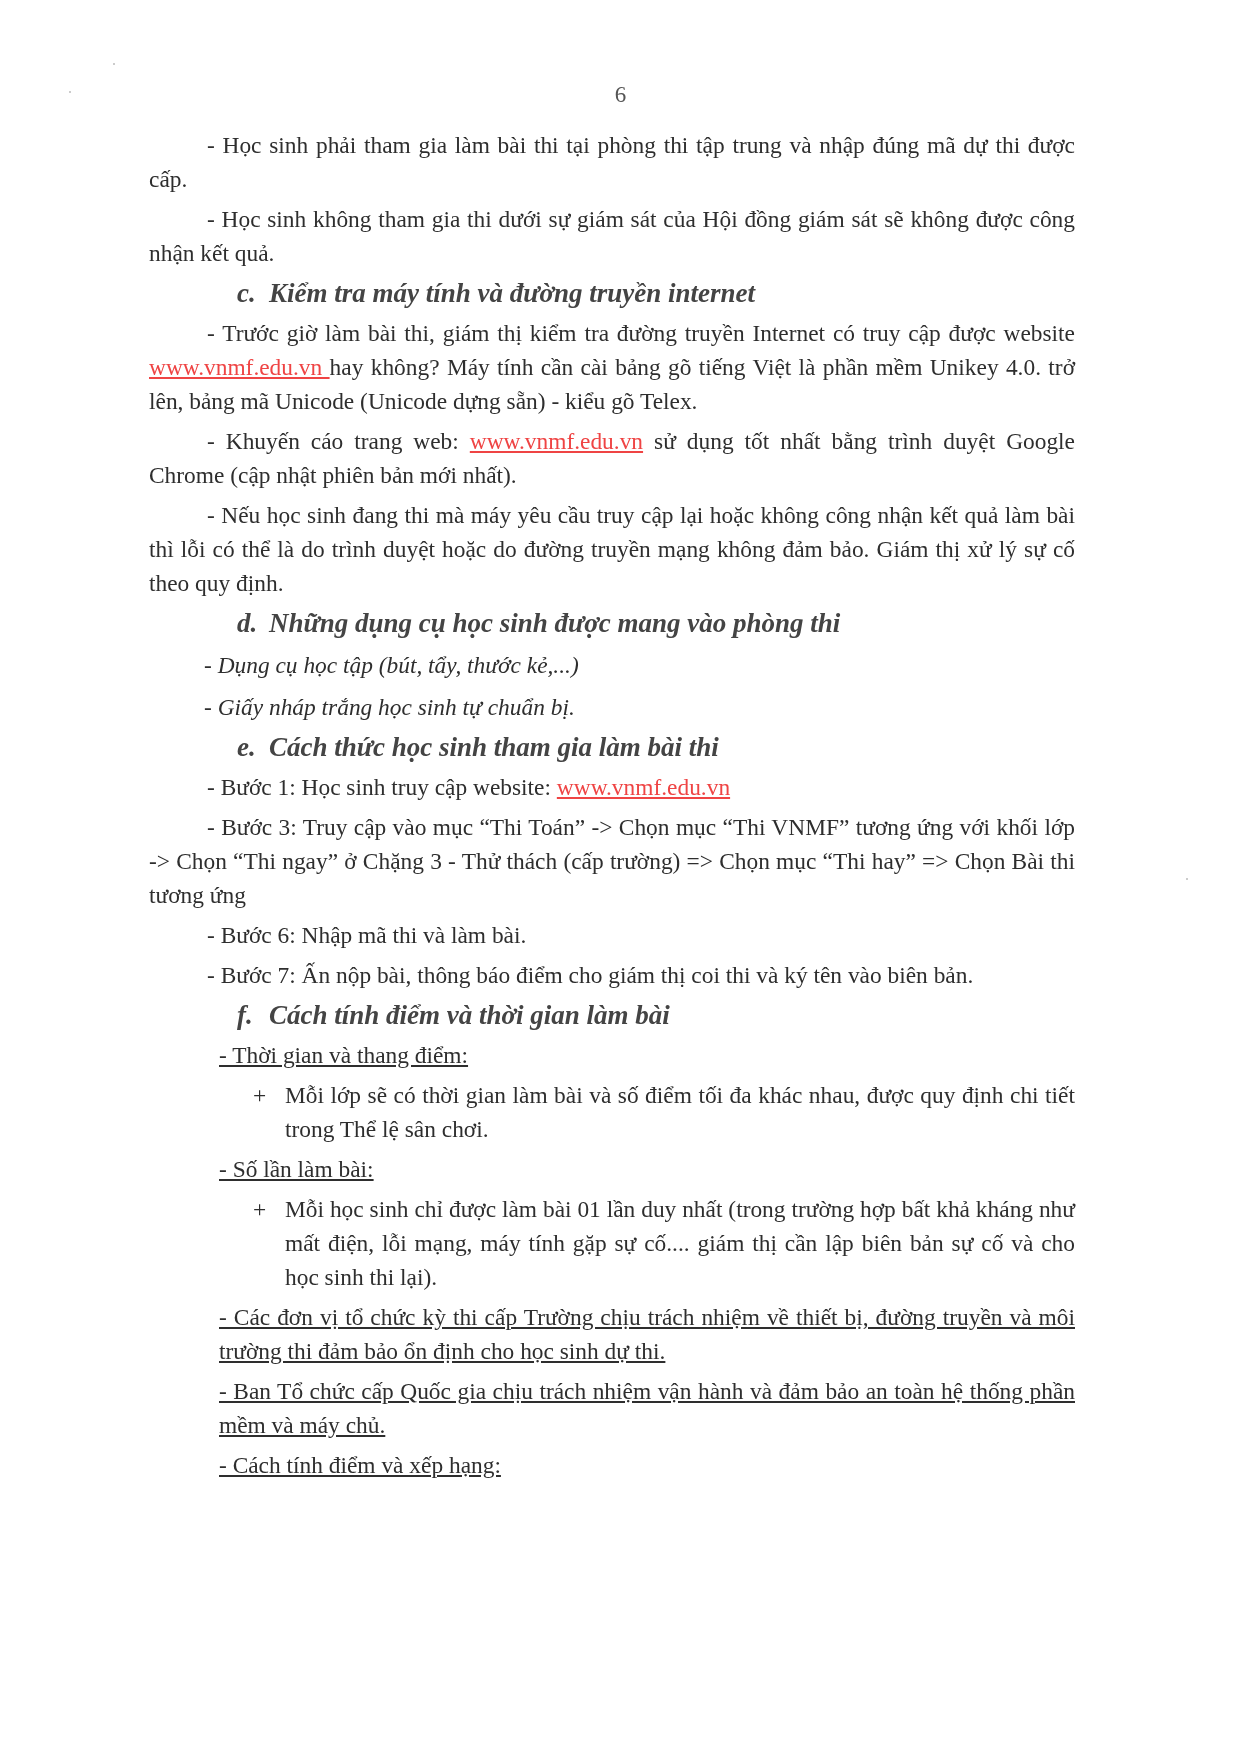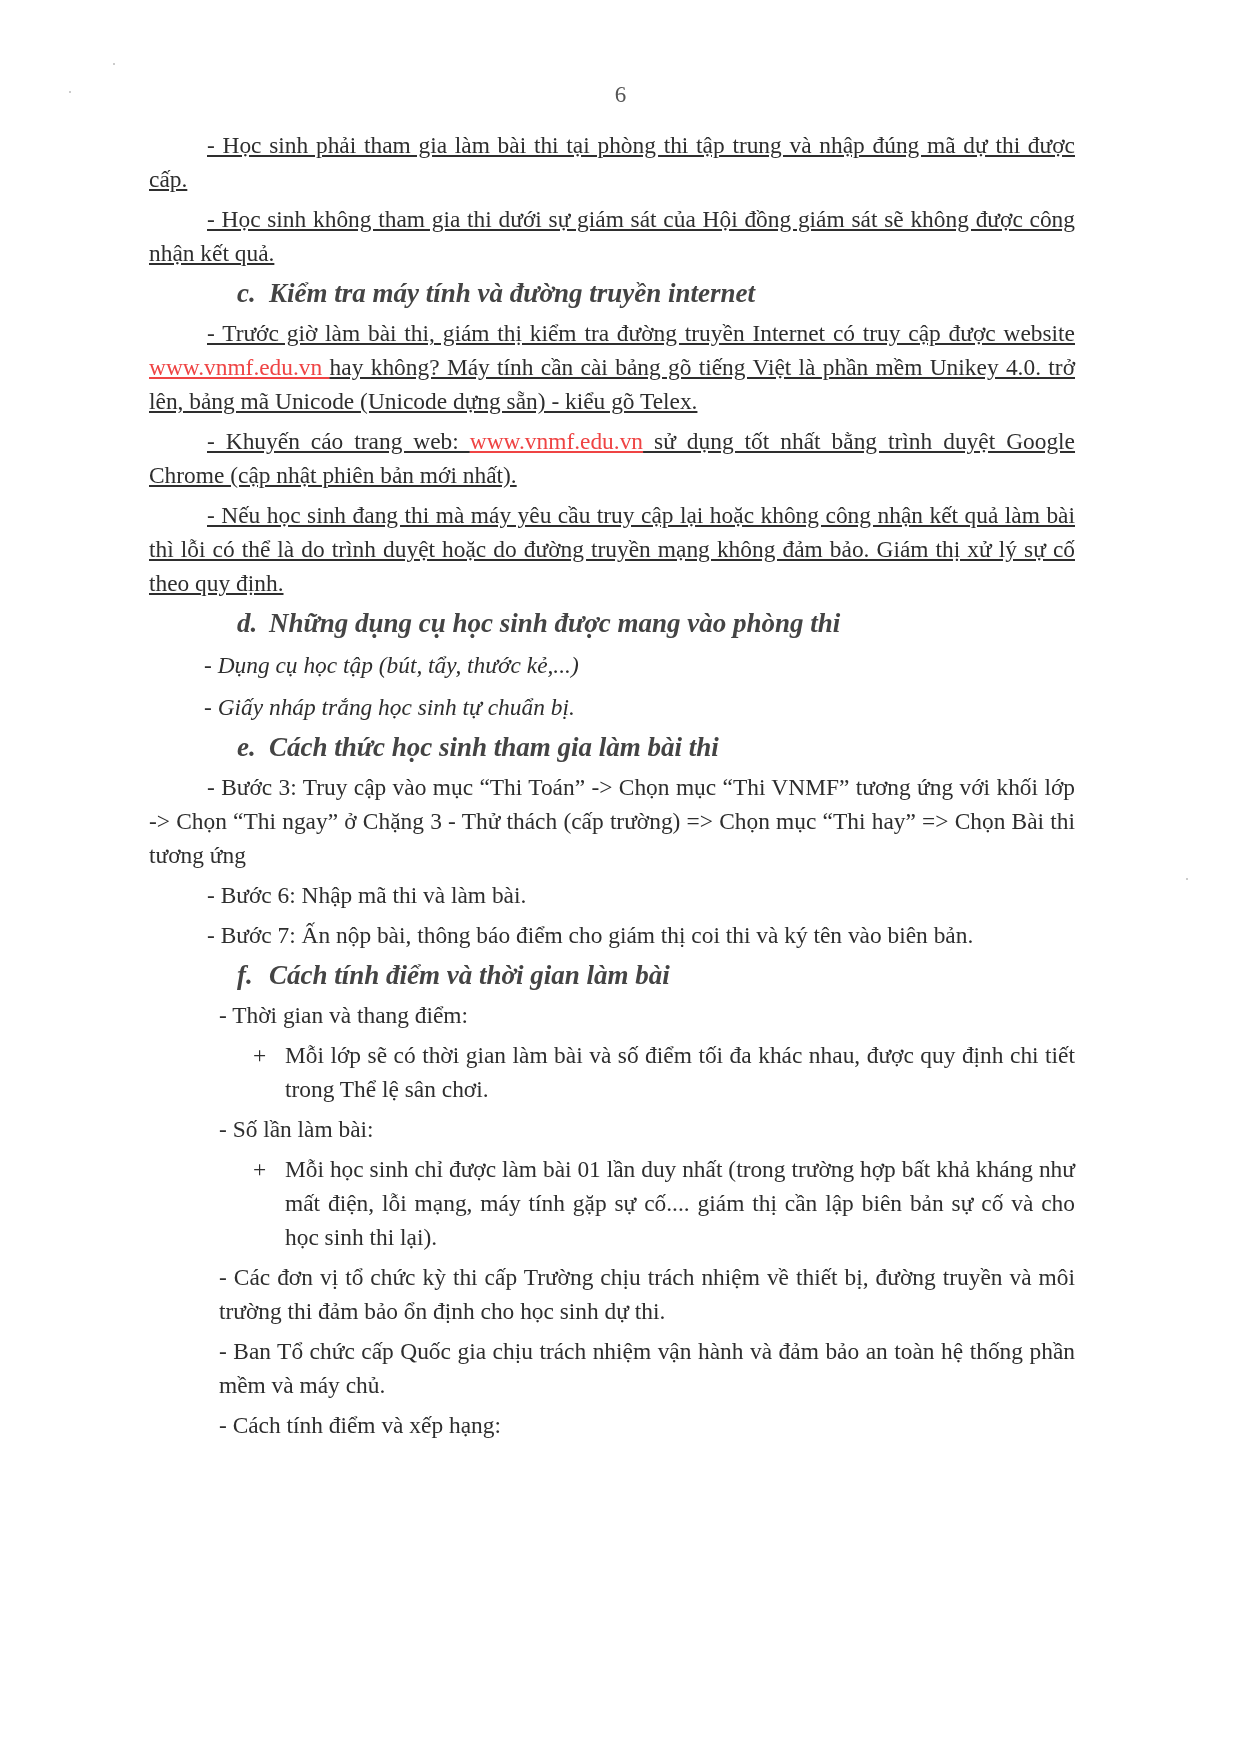--- a/index.html
+++ b/index.html
@@ -35,21 +35,20 @@
     left: 149px;
     top: 128px;
     width: 926px;
     font-size: 23.4px;
     line-height: 34px;
     text-align: justify;
   }
   .para {
     margin: 0 0 6px 0;
     text-indent: 58px;
-    text-decoration: underline;
   }
   .heading {
     margin: 0 0 6px 0;
     padding-left: 88px;
     font-weight: bold;
     font-style: italic;
     color: #444;
     font-size: 27px;
   }
   .heading .letter {
@@ -62,20 +61,21 @@
     text-align: left;
     font-style: italic;
   }
   .step {
     margin: 0 0 6px 0;
     text-indent: 58px;
   }
   .block {
     margin: 0 0 6px 0;
     padding-left: 70px;
+    text-decoration: underline;
   }
   .plus-item {
     margin: 0 0 6px 0;
     padding-left: 136px;
     position: relative;
   }
   .plus-item .plus {
     position: absolute;
     left: 104px;
     top: 0;
@@ -117,20 +117,21 @@
 
     <p class="heading">
       <span class="letter">d.</span><span>Những dụng cụ học sinh được mang vào phòng thi</span>
     </p>
     <p class="item">- Dụng cụ học tập (bút, tẩy, thước kẻ,...)</p>
     <p class="item">- Giấy nháp trắng học sinh tự chuẩn bị.</p>
 
     <p class="heading">
       <span class="letter">e.</span><span>Cách thức học sinh tham gia làm bài thi</span>
     </p>
+    <p class="step"><span>- Bước 1: Học sinh truy cập website: </span><span class="link">www.vnmf.edu.vn</span></p>
     <p class="step">- Bước 3: Truy cập vào mục “Thi Toán” -&gt; Chọn mục “Thi VNMF” tương ứng với khối lớp -&gt; Chọn “Thi ngay” ở Chặng 3 - Thử thách (cấp trường) =&gt; Chọn mục “Thi hay” =&gt; Chọn Bài thi tương ứng</p>
     <p class="step">- Bước 6: Nhập mã thi và làm bài.</p>
     <p class="step">- Bước 7: Ấn nộp bài, thông báo điểm cho giám thị coi thi và ký tên vào biên bản.</p>
 
     <p class="heading">
       <span class="letter">f.</span><span>Cách tính điểm và thời gian làm bài</span>
     </p>
     <p class="block">- Thời gian và thang điểm:</p>
     <p class="plus-item"><span class="plus">+</span><span>Mỗi lớp sẽ có thời gian làm bài và số điểm tối đa khác nhau, được quy định chi tiết trong Thể lệ sân chơi.</span></p>
     <p class="block">- Số lần làm bài:</p>

